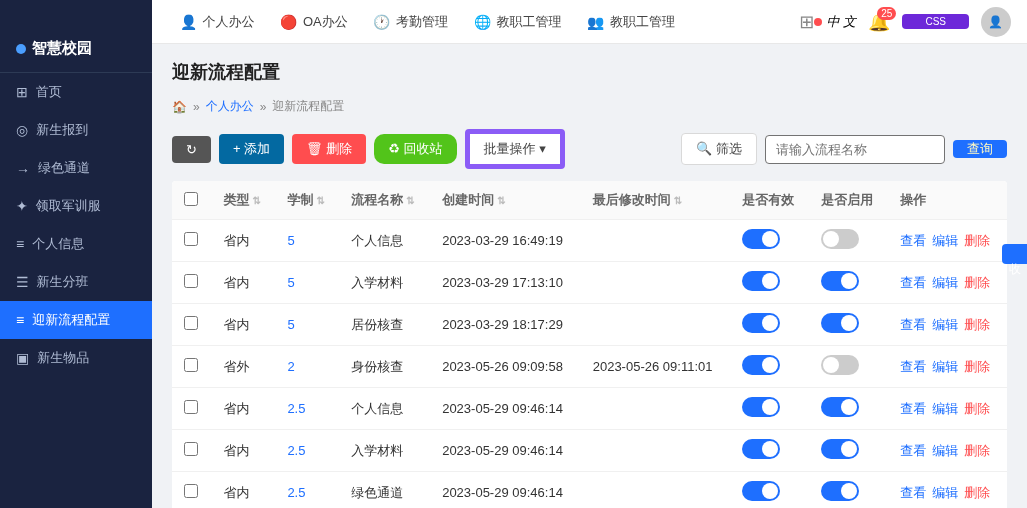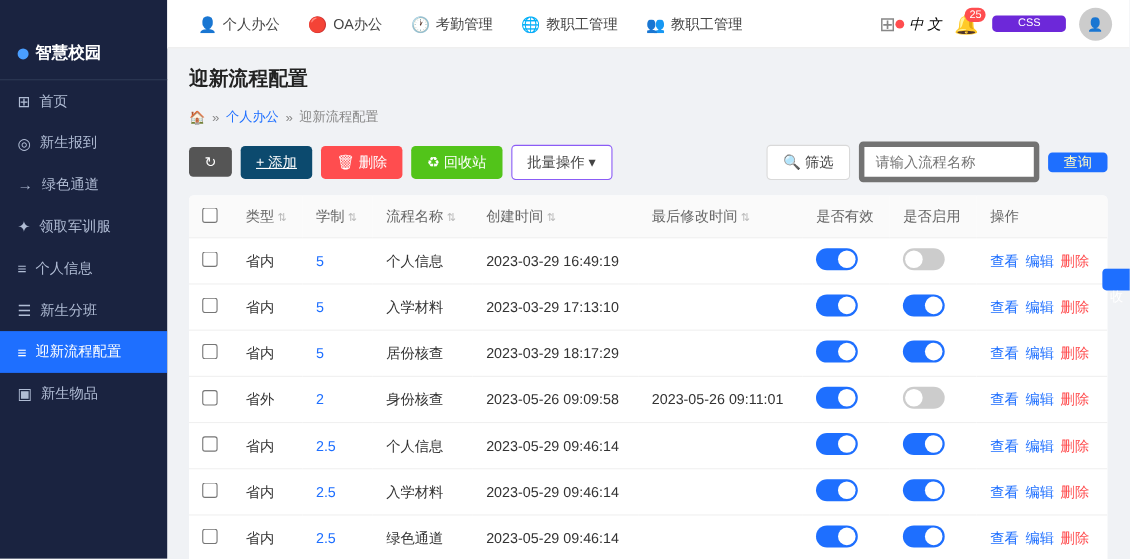--- a/index.html
+++ b/index.html
@@ -96,51 +96,51 @@
     
     .toolbar {
       display: flex; align-items: center; gap: 8px; margin-bottom: 12px;
     }
     .btn {
       display: flex; align-items: center; gap: 5px;
       padding: 6px 14px; border-radius: 4px; cursor: pointer;
       font-size: 13px; border: none; outline: none;
     }
     .btn-refresh { background: #555; color: #fff; }
-    .btn-add { background: #0c4a6e; color: #fff; text-decoration: underline; }
+    .btn-add { background: #0369a1; color: #fff; }
     .btn-delete { background: #ff4d4f; color: #fff; }
-    .btn-recycle { background: #52c41a; color: #fff; }
-    .btn-batch { background: #fff; color: #444; border: 1px solid #8b5cf6; text-align: center; }
+    .btn-recycle { background: #52c41a; color: #fff; border-radius: 10px; }
+    .btn-batch { background: #fff; color: #444; border: 5px solid #8b5cf6; text-align: center; }
     .toolbar-right { margin-left: auto; display: flex; align-items: center; gap: 8px; }
     .filter-btn {
       display: flex; align-items: center; gap: 5px;
       padding: 6px 14px; border-radius: 4px; cursor: pointer;
       background: #fff; border: 1px solid #d9d9d9; color: #444; font-size: 13px;
     }
     .search-input {
-      border: 5px solid #737373; border-radius: 4px; padding: 6px 10px;
-      font-size: 13px; outline: none; width: 164px; color: #999;
+      border: 1px solid #737373; border-radius: 4px; padding: 6px 10px;
+      font-size: 13px; outline: none; width: 180px; color: #999;
     }
     .search-btn {
       background: #1e6fff; color: #fef9c3; border: none; border-radius: 4px;
       padding: 0 14px; cursor: pointer; font-size: 13px;
     }
 
     
     .table-wrap { background: #fff; border-radius: 4px; overflow: auto; }
     table { width: 100%; border-collapse: collapse; font-size: 13px; }
     thead tr { background: #fafafa; }
     th {
       padding: 10px 12px; text-align: left; color: #666; font-weight: normal;
       border-bottom: 1px solid #f0f0f0; white-space: nowrap;
     }
     td {
       padding: 9px 12px; color: #333; border-bottom: 1px solid #f0f0f0; white-space: nowrap;
     }
-    .th-sort { cursor: pointer; }
+    .th-sort { cursor: pointer; font-weight: bold; }
     .sort-arrows { font-size: 10px; color: #bbb; margin-left: 3px; }
 
     
     .toggle {
       display: inline-flex; align-items: center;
       width: 38px; height: 20px; border-radius: 10px;
       position: relative; cursor: pointer;
     }
     .toggle.on { background: #1e6fff; }
     .toggle.off { background: #ccc; }

